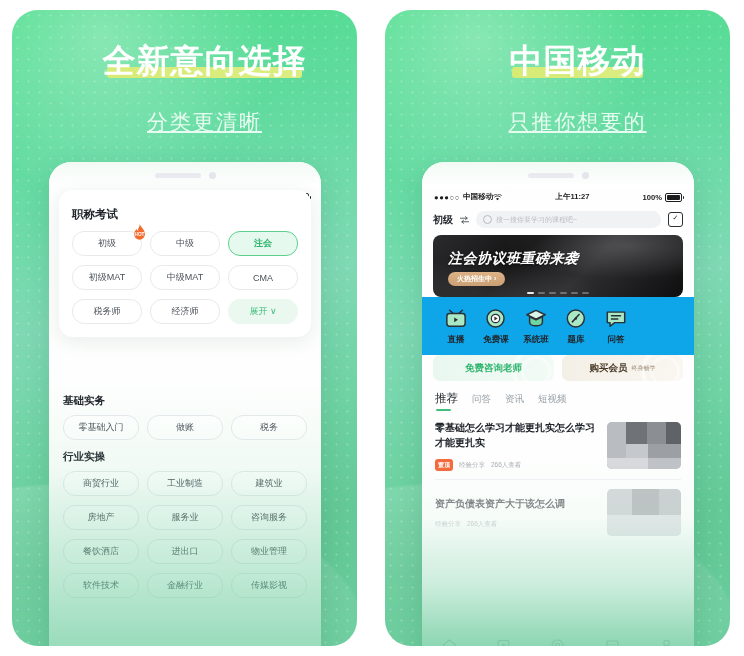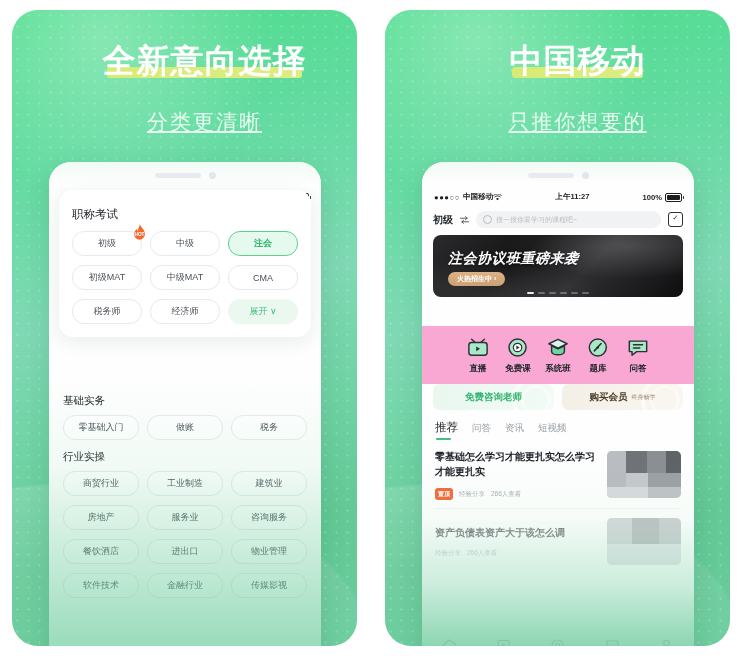--- a/index.html
+++ b/index.html
@@ -40,21 +40,21 @@
   .status .mid{flex:1;text-align:center;font-weight:700;}
   .status .right{display:flex;align-items:center;gap:3px;}
   .batt{width:15px;height:7px;border:1px solid #1d1d1f;border-radius:2px;position:relative;}
   .batt::after{content:"";position:absolute;left:1px;top:1px;bottom:1px;right:1px;background:#1d1d1f;border-radius:1px;}
   .batt::before{content:"";position:absolute;right:-3px;top:2px;width:1.5px;height:3px;background:#1d1d1f;border-radius:0 1px 1px 0;}
 
   
   .modal-title{height:26px;display:flex;align-items:center;justify-content:center;position:relative;
       font-size:11.5px;font-weight:700;color:#1f2329;}
   .modal-title .x{position:absolute;right:12px;top:50%;transform:translateY(-50%);font-size:13px;color:#4a4f57;font-weight:400;}
-  .grp-title{font-size:11.5px;font-weight:400;color:#20242b;margin:6px 0 9px;}
+  .grp-title{font-size:11.5px;font-weight:700;color:#20242b;margin:6px 0 9px;}
   .grp-title.sm{font-size:10.5px;margin:10px 0 7px;}
   .chips{display:grid;grid-template-columns:repeat(3,1fr);gap:9px 8px;}
   .chip{position:relative;height:23px;border:1px solid #e7e9ed;border-radius:12px;background:#fff;
         display:flex;align-items:center;justify-content:center;font-size:9px;color:#4b5058;}
   .chip.sel{background:#e6f9ee;border-color:#5ed08e;color:#2fb56e;font-weight:700;}
   .chip.exp{background:#eaf8f0;border-color:#eaf8f0;color:#3cbd79;}
   .chip .hot{position:absolute;right:-6px;top:-8px;width:15px;height:16px;}
   .below{position:absolute;left:0;right:0;top:222px;bottom:0;padding:0 14px;}
   .below .fade{position:absolute;left:0;right:0;top:0;bottom:0;
      background:linear-gradient(180deg, rgba(255,255,255,.0) 0%, rgba(134,214,170,.10) 30%, rgba(110,205,158,.45) 70%, rgba(104,203,155,.72) 100%);
@@ -79,21 +79,21 @@
       background:radial-gradient(ellipse at 78% 18%, rgba(255,255,255,.16), transparent 45%),
                  radial-gradient(ellipse at 18% 95%, rgba(255,255,255,.10), transparent 42%);}
   .bn-t{position:absolute;left:15px;top:15px;font-size:14px;font-weight:700;font-style:italic;color:#fff;letter-spacing:.5px;
         text-shadow:0 1px 2px rgba(0,0,0,.5);}
   .bn-p{position:absolute;left:15px;bottom:11px;height:14px;padding:0 9px;border-radius:8px;
         background:linear-gradient(180deg,#dcb286,#caa074);display:flex;align-items:center;font-size:7px;color:#fff;font-weight:700;}
   .bn-dots{position:absolute;left:50%;transform:translateX(-50%);bottom:3px;display:flex;gap:4px;}
   .bn-dots i{width:7px;height:2px;border-radius:1px;background:rgba(255,255,255,.3);}
   .bn-dots i.on{background:rgba(255,255,255,.9);}
 
-  .quick{display:flex;justify-content:center;padding:11px 14px 9px;background:#f9a8d4;margin-top:29px;}
+  .quick{display:flex;justify-content:flex-start;padding:11px 14px 9px;background:#0ea5e9;}
   .q{display:flex;flex-direction:column;align-items:center;gap:5px;width:40px;}
   .q svg{display:block;}
   .q span{font-size:8.5px;color:#22262c;font-weight:700;}
 
   .memrow{display:flex;gap:8px;padding:0 11px 0;}
   .mem{flex:1;height:26px;border-radius:7px;display:flex;align-items:center;justify-content:center;gap:4px;position:relative;overflow:hidden;}
   .mem.a{background:linear-gradient(100deg,#f3efe7,#faf7f1);}
   .mem.b{background:linear-gradient(100deg,#e9f7ef,#f2fbf6);}
   .mem .rings{position:absolute;right:-6px;top:-8px;width:40px;height:40px;border-radius:50%;
       border:4px solid rgba(255,255,255,.55);}

